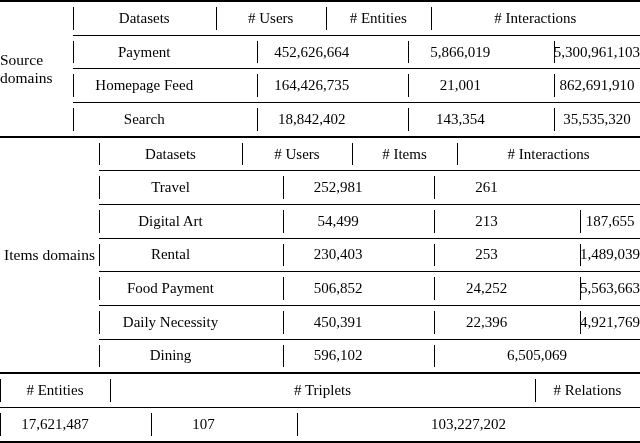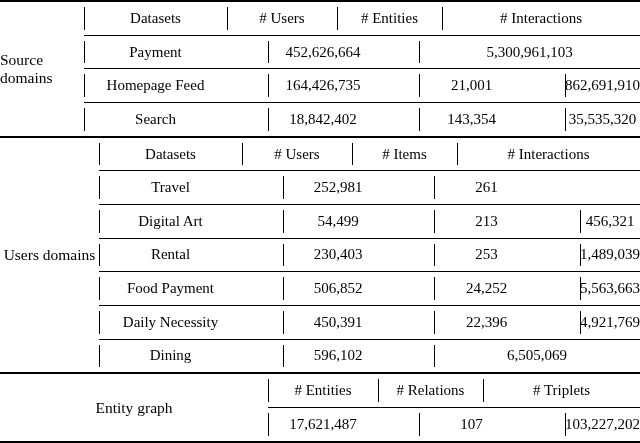--- a/index.html
+++ b/index.html
@@ -58,56 +58,57 @@
     <div class="rows">
       <div class="row">
         <div class="cell c-name">Datasets</div>
         <div class="cell c-users"># Users</div>
         <div class="cell c-mid"># Entities</div>
         <div class="cell c-inter"># Interactions</div>
       </div>
       <div class="row">
         <div class="cell c-name">Payment</div>
         <div class="cell c-users">452,626,664</div>
+        <div class="cell c-mid">5,866,019</div>
         <div class="cell c-inter">5,300,961,103</div>
       </div>
       <div class="row">
         <div class="cell c-name">Homepage Feed</div>
         <div class="cell c-users">164,426,735</div>
         <div class="cell c-mid">21,001</div>
         <div class="cell c-inter">862,691,910</div>
       </div>
       <div class="row">
         <div class="cell c-name">Search</div>
         <div class="cell c-users">18,842,402</div>
         <div class="cell c-mid">143,354</div>
         <div class="cell c-inter">35,535,320</div>
       </div>
     </div>
   </div>
 
   <div class="section" style="flex:7 1 0">
-    <div class="group-label">Users domains</div>
+    <div class="group-label">Items domains</div>
     <div class="rows">
       <div class="row">
         <div class="cell c-name">Datasets</div>
         <div class="cell c-users"># Users</div>
         <div class="cell c-mid"># Items</div>
         <div class="cell c-inter"># Interactions</div>
       </div>
       <div class="row">
         <div class="cell c-name">Travel</div>
         <div class="cell c-users">252,981</div>
         <div class="cell c-mid">261</div>
       </div>
       <div class="row">
         <div class="cell c-name">Digital Art</div>
         <div class="cell c-users">54,499</div>
         <div class="cell c-mid">213</div>
-        <div class="cell c-inter">456,321</div>
+        <div class="cell c-inter">187,655</div>
       </div>
       <div class="row">
         <div class="cell c-name">Rental</div>
         <div class="cell c-users">230,403</div>
         <div class="cell c-mid">253</div>
         <div class="cell c-inter">1,489,039</div>
       </div>
       <div class="row">
         <div class="cell c-name">Food Payment</div>
         <div class="cell c-users">506,852</div>
@@ -122,26 +123,25 @@
       </div>
       <div class="row">
         <div class="cell c-name">Dining</div>
         <div class="cell c-users">596,102</div>
         <div class="cell c-inter">6,505,069</div>
       </div>
     </div>
   </div>
 
   <div class="section" style="flex:2 1 0">
-    <div class="group-label wide">Entity graph</div>
     <div class="rows">
       <div class="row">
         <div class="cell c-users"># Entities</div>
+        <div class="cell c-inter"># Triplets</div>
         <div class="cell c-mid"># Relations</div>
-        <div class="cell c-inter"># Triplets</div>
       </div>
       <div class="row">
         <div class="cell c-users">17,621,487</div>
         <div class="cell c-mid">107</div>
         <div class="cell c-inter">103,227,202</div>
       </div>
     </div>
   </div>
 
 </div>

